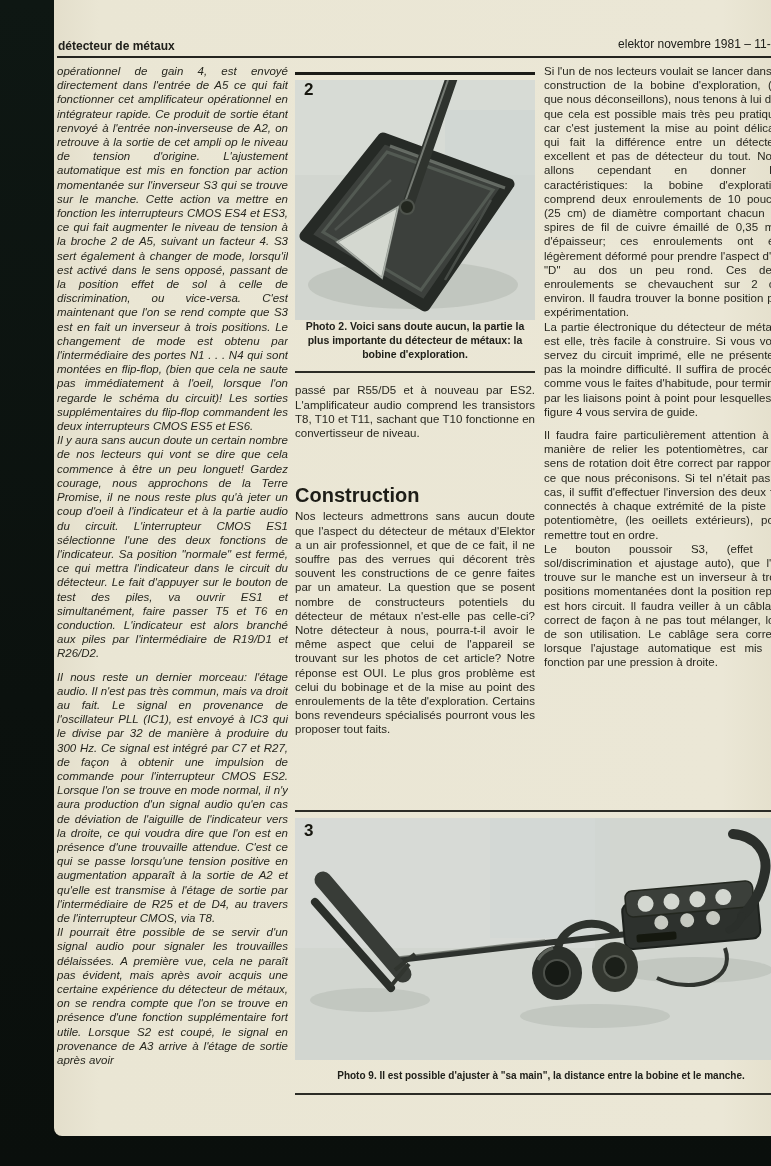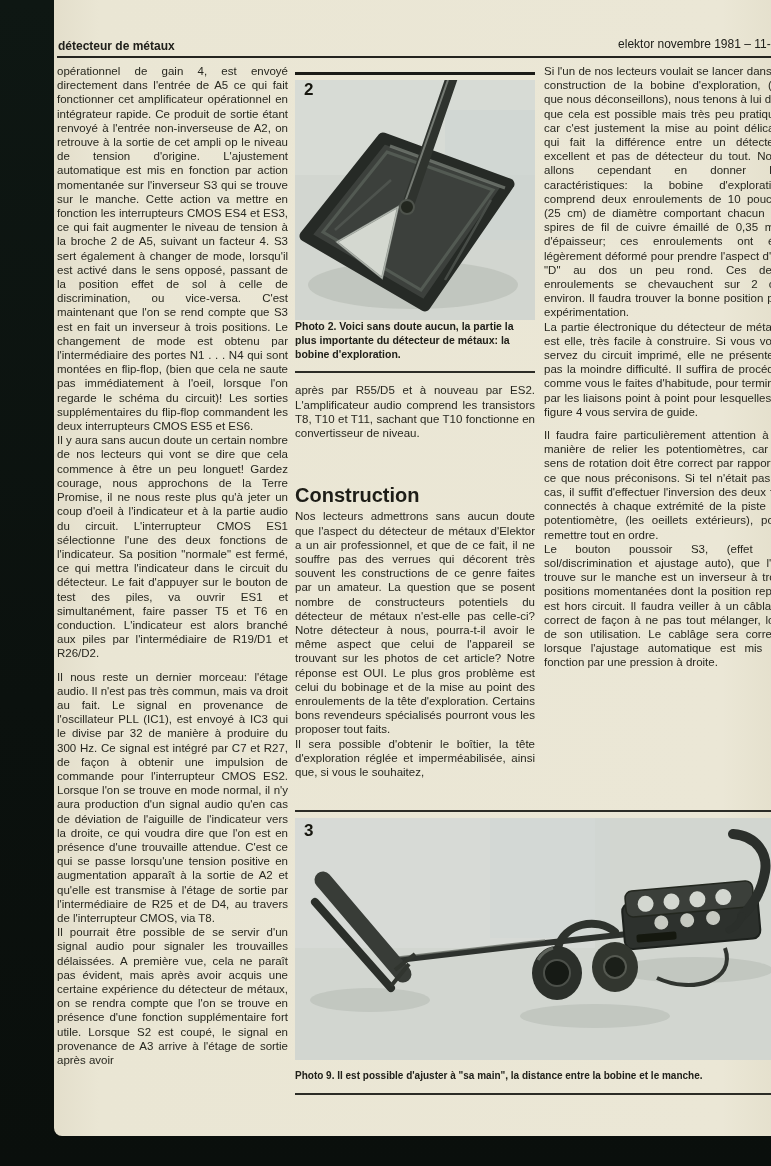--- a/index.html
+++ b/index.html
@@ -21,32 +21,32 @@
   }
   .hdr-left{position:absolute;left:4px;top:39px;font-size:12px;font-weight:bold;color:#20201b;}
   .hdr-right{position:absolute;right:29px;top:37px;font-size:12px;font-weight:normal;color:#20201b;}
   .hdr-rule{position:absolute;left:3px;top:56px;width:731px;height:2px;background:#24241f;}
   .right-rule{position:absolute;left:737px;top:66px;width:1px;height:1038px;background:#5a5a50;}
 
   .col{position:absolute;top:64px;font-size:11.5px;line-height:14.2px;color:#27271f;
        text-align:justify;letter-spacing:0;}
   .col p{margin:0;}
   .col p.gap{margin-top:9px;}
-  .col-1{left:3px;width:231px;height:1050px;overflow:hidden;}
+  .col-1{left:3px;width:231px;height:1050px;overflow:hidden;font-style:italic;}
   .col-2{left:241px;width:240px;height:748px;overflow:hidden;}
   .col-3{left:490px;width:240px;height:746px;overflow:hidden;}
 
   .thick-rule{height:3px;background:#1b1b16;margin:8px 0 5px;}
   .thin-rule{height:2px;background:#2c2c26;}
   .photo{position:relative;margin:0;background:#d2d6d0;}
   .photo-2{width:240px;height:240px;}
   .photo-3{width:492px;height:242px;margin-top:6px;}
   .photo-label{position:absolute;left:9px;top:3px;font-size:17px;font-weight:bold;color:#16160f;}
   .caption{font-weight:bold;font-size:10.5px;line-height:13.8px;color:#20201a;
-           text-align:left;margin:8px 0 0;}
+           text-align:center;margin:8px 0 0;}
   .caption-wide{white-space:nowrap;overflow:hidden;font-size:10px;margin:9px 0 0;}
   .construction{font-size:20px;font-weight:bold;color:#1d1d17;margin:48px 0 7px;text-align:left;}
   .col-2 .intro{margin-top:10px;}
   .col-2 .thin-rule{margin-top:10px;}
   .photo3-block{position:absolute;left:241px;top:810px;width:492px;}
   .photo3-block .thin-rule:last-child{margin-top:10px;width:486px;}
 </style>
 </head>
 <body>
 
@@ -78,24 +78,23 @@
         <polygon points="42,162 103,127 87,198" fill="#d4d8d0" stroke="#8f958e" stroke-width="2"></polygon>
         <polygon points="42,162 103,127 87,198" fill="none" stroke="#b9beb6" stroke-width="1" opacity="0.8"></polygon>
         <line x1="158" y1="-6" x2="112" y2="128" stroke="#2f332e" stroke-width="12" stroke-linecap="round"></line>
         <line x1="153" y1="0" x2="110" y2="122" stroke="#878c85" stroke-width="2" opacity="0.8"></line>
         <circle cx="112" cy="127" r="7" fill="#23271f" stroke="#4e534c" stroke-width="2"></circle>
       </svg>
       <figcaption class="photo-label">2</figcaption>
     </figure>
     <p class="caption">Photo 2. Voici sans doute aucun, la partie la plus importante du détecteur de métaux: la bobine d'exploration.</p>
     <div class="thin-rule"></div>
-    <p class="intro">après par R55/D5 et à nouveau par ES2. L'amplificateur audio comprend les transistors T8, T10 et T11, sachant que T10 fonctionne en convertisseur de niveau.</p>
+    <p class="intro">passé par R55/D5 et à nouveau par ES2. L'amplificateur audio comprend les transistors T8, T10 et T11, sachant que T10 fonctionne en convertisseur de niveau.</p>
     <h2 class="construction">Construction</h2>
     <p>Nos lecteurs admettrons sans aucun doute que l'aspect du détecteur de métaux d'Elektor a un air professionnel, et que de ce fait, il ne souffre pas des verrues qui décorent très souvent les constructions de ce genre faites par un amateur. La question que se posent nombre de constructeurs potentiels du détecteur de métaux n'est-elle pas celle-ci? Notre détecteur à nous, pourra-t-il avoir le même aspect que celui de l'appareil se trouvant sur les photos de cet article? Notre réponse est OUI. Le plus gros problème est celui du bobinage et de la mise au point des enroulements de la tête d'exploration. Certains bons revendeurs spécialisés pourront vous les proposer tout faits.</p>
-    <p>Il sera possible d'obtenir le boîtier, la tête d'exploration réglée et imperméabilisée, ainsi que, si vous le souhaitez,</p>
   </div>
 
   <div class="col col-3">
     <p>Si l'un de nos lecteurs voulait se lancer dans la construction de la bobine d'exploration, (ce que nous déconseillons), nous tenons à lui dire que cela est possible mais très peu pratique, car c'est justement la mise au point délicate qui fait la différence entre un détecteur excellent et pas de détecteur du tout. Nous allons cependant en donner les caractéristiques: la bobine d'exploration comprend deux enroulements de 10 pouces (25 cm) de diamètre comportant chacun 80 spires de fil de cuivre émaillé de 0,35 mm d'épaisseur; ces enroulements ont été légèrement déformé pour prendre l'aspect d'un "D" au dos un peu rond. Ces deux enroulements se chevauchent sur 2 cm environ. Il faudra trouver la bonne position par expérimentation.</p>
     <p>La partie électronique du détecteur de métaux est elle, très facile à construire. Si vous vous servez du circuit imprimé, elle ne présentera pas la moindre difficulté. Il suffira de procéder comme vous le faites d'habitude, pour terminer par les liaisons point à point pour lesquelles la figure 4 vous servira de guide.</p>
     <p class="gap">Il faudra faire particulièrement attention à la manière de relier les potentiomètres, car le sens de rotation doit être correct par rapport à ce que nous préconisons. Si tel n'était pas le cas, il suffit d'effectuer l'inversion des deux fils connectés à chaque extrémité de la piste du potentiomètre, (les oeillets extérieurs), pour remettre tout en ordre.</p>
     <p>Le bouton poussoir S3, (effet de sol/discrimination et ajustage auto), que l'on trouve sur le manche est un inverseur à trois positions momentanées dont la position repos est hors circuit. Il faudra veiller à un câblage correct de façon à ne pas tout mélanger, lors de son utilisation. Le cablâge sera correct, lorsque l'ajustage automatique est mis en fonction par une pression à droite.</p>
   </div>
 
   <div class="photo3-block">

